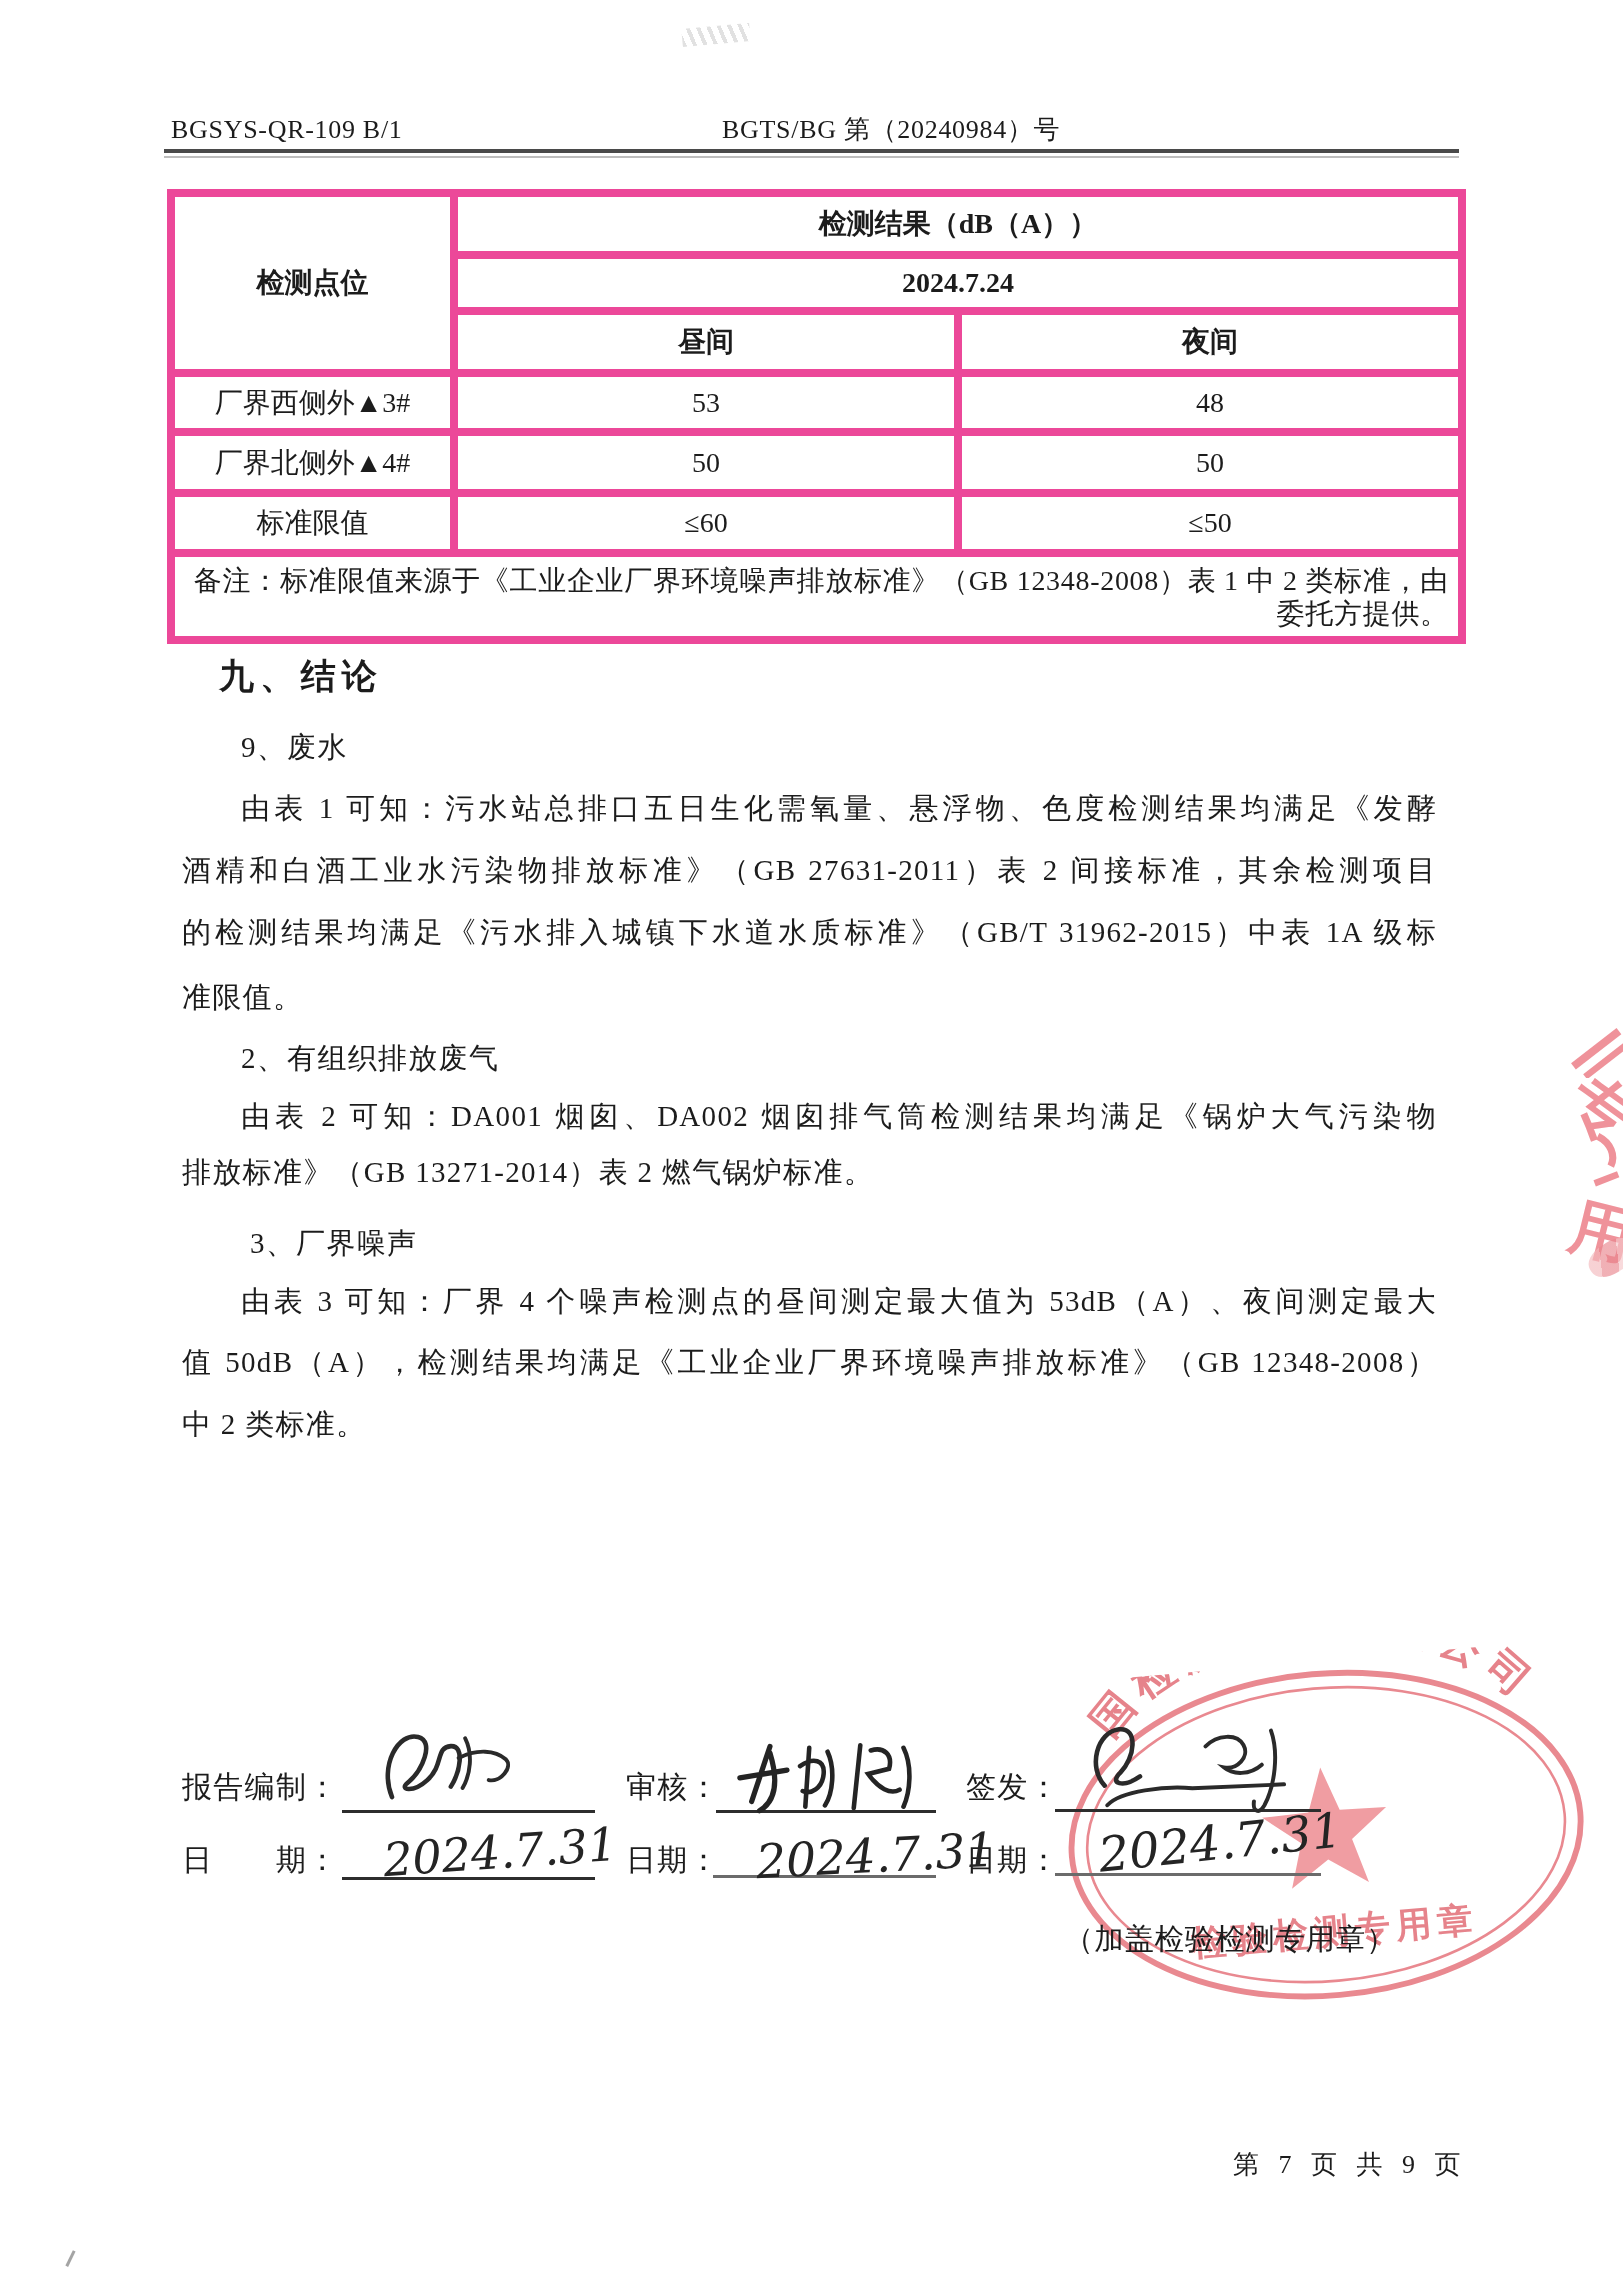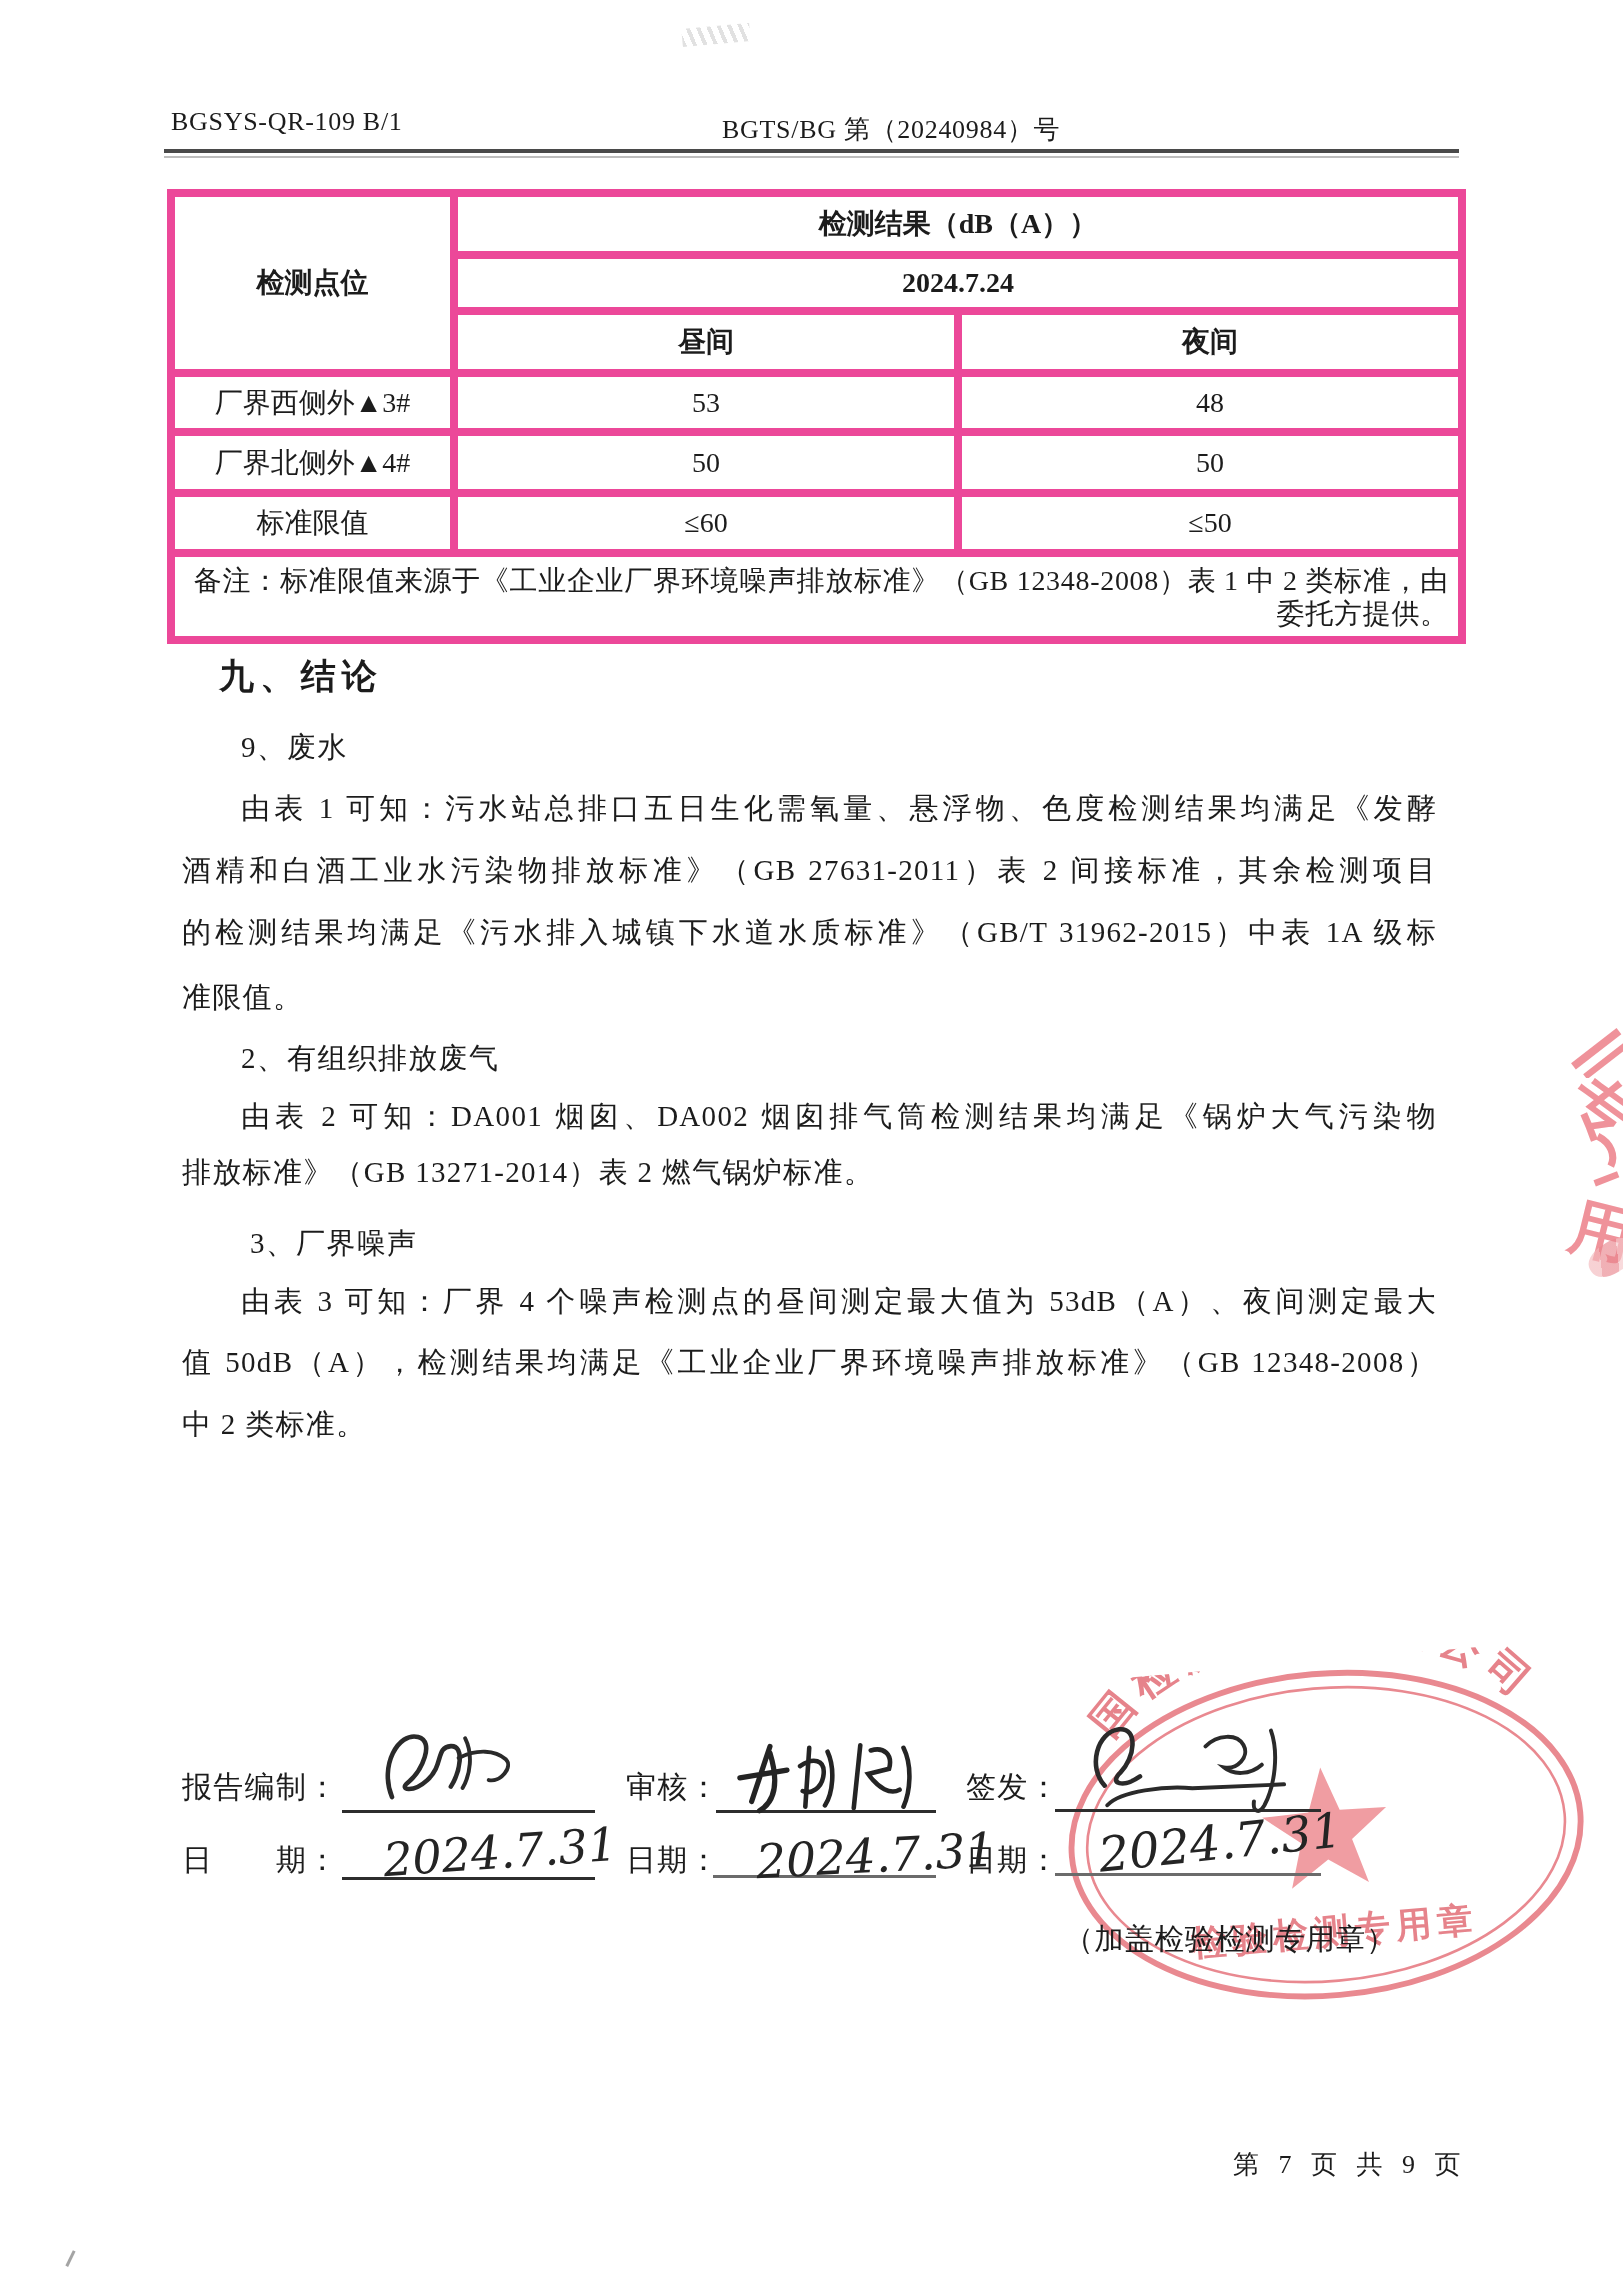--- a/index.html
+++ b/index.html
@@ -35,21 +35,21 @@
   .tickbl{position:absolute;left:69px;top:2250px;width:2.6px;height:17px;background:#8d8d8d;
           transform:rotate(26deg);opacity:.8;}
 </style>
 </head>
 <body>
 
 <div class="page">
 
   <div class="smudge"></div>
 
-  <div class="t hdr" style="left:171px;top:107px;">BGSYS-QR-109 B/1</div>
+  <div class="t hdr" style="left:171px;top:115px;">BGSYS-QR-109 B/1</div>
   <div class="t hdr" style="left:722px;top:115px;">BGTS/BG 第（20240984）号</div>
   <div class="rule" style="left:164px;top:149px;width:1295px;height:3.9px;"></div>
   <div class="rule2" style="left:164px;top:156px;width:1295px;height:2px;"></div>
 
   <table class="noise">
     <colgroup>
         <col style="width:283px">
         <col style="width:504px">
         <col style="width:504px">
       </colgroup>

